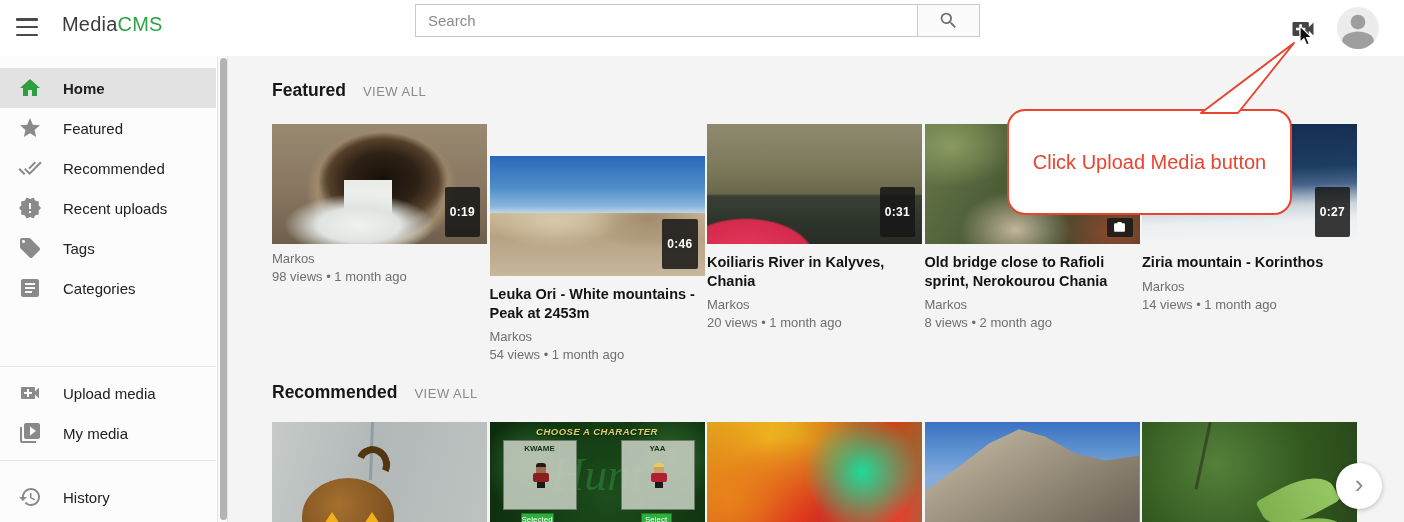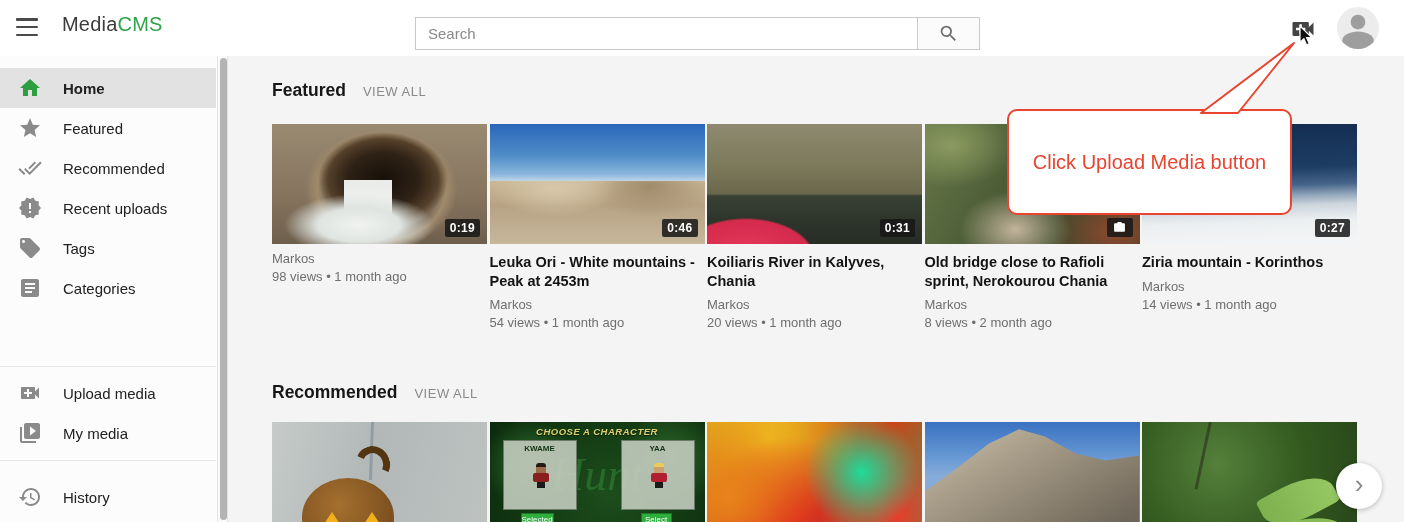--- a/index.html
+++ b/index.html
@@ -7,21 +7,21 @@
               font-family:"Liberation Sans", sans-serif; position:relative; }
 
   
   .topbar { position:absolute; left:0; top:0; width:1404px; height:56px; background:#fff; z-index:20; }
   .hamburger { position:absolute; left:16px; top:18px; width:22px; height:20px; cursor:pointer; }
   .hamburger span { display:block; height:2.6px; background:#4a4a4a; border-radius:1px; margin-bottom:5.2px; }
   .logo { position:absolute; left:62px; top:13px; font-size:20px; letter-spacing:.2px; cursor:pointer; }
   .logo .lg-media { color:#3c3c3c; }
   .logo .lg-cms { color:#2fa24a; }
 
-  .searchwrap { position:absolute; left:415px; top:17px; height:33px; display:flex;justify-content:space-between; }
+  .searchwrap { position:absolute; left:415px; top:4px; height:33px; display:flex;justify-content:space-between; }
   .searchinput { width:502px; height:33px; border:1px solid #c9c9c9; border-right:none; background:#fff;
                  font-size:15px; color:#333; padding:0 12px; outline:none; font-family:"Liberation Sans",sans-serif; }
   .searchinput::placeholder { color:#8a8a8a; }
   .searchbtn { width:63px; height:33px; border:1px solid #c9c9c9; background:#fbfbfb; display:flex;
                align-items:center; justify-content:center; cursor:pointer; }
 
   .upload-top { position:absolute; left:1289px; top:15px; width:28px; height:28px; cursor:pointer; }
   .avatar { position:absolute; left:1337px; top:7px; width:42px; height:42px; border-radius:50%;
             background:#ececec; overflow:hidden; cursor:pointer; }
 
@@ -42,42 +42,42 @@
   
   .main-bg { position:absolute; left:228px; top:56px; width:1176px; height:466px; background:#f4f4f4; }
   .section { position:absolute; left:272px; z-index:5; }
   .sec-h { display:flex; align-items:baseline; gap:17px; height:20px; }
   .sec-title { font-size:17.5px; font-weight:700; color:#161616; }
   .view-all { font-size:13px; color:#8a8a8a; letter-spacing:.5px; cursor:pointer; }
   .cards { display:flex; gap:2.5px; margin-top:24px; }
   .card { width:215px; display:flex; flex-direction:column; }
   .thumb { position:relative; width:215px; height:120px; overflow:hidden; background:#888; cursor:pointer; }
   .dur { position:absolute; right:7px; bottom:7px; background:rgba(22,22,22,.85); color:#fff;
-         font-size:12px; font-weight:700; padding:2px 5px; border-radius:2px; letter-spacing:.3px; }
+         font-size:12px; font-weight:700; padding:18px 5px; border-radius:2px; letter-spacing:.3px; }
   .photo-badge { position:absolute; right:7px; bottom:7px; background:rgba(22,22,22,.85); border-radius:2px;
                  width:26px; height:19px; display:flex; align-items:center; justify-content:center; }
   .vtitle { font-size:14.5px; font-weight:700; color:#141414; line-height:18.5px; margin-top:9px; cursor:pointer; }
   .vauthor { font-size:13px; color:#6f6f6f; margin-top:7px; cursor:pointer; }
   .vmeta { font-size:13px; color:#6f6f6f; margin-top:3px; }
 
   
   .t-f1 { background-color:#8c7a61; background-repeat:no-repeat;
     background-image:
       radial-gradient(closest-side, #f0f2f0 0%, #dfe4e1 55%, rgba(223,228,225,0) 100%),
       linear-gradient(180deg, #e9ece9, #f4f5f3),
       radial-gradient(closest-side, #17100a 0%, #2e2115 55%, #55402a 85%, rgba(85,64,42,0) 100%),
       radial-gradient(closest-side, rgba(0,0,0,0) 58%, #a08a6c 66%, rgba(160,138,108,0) 78%),
       linear-gradient(180deg, #9a8a72 0%, #887660 55%, #6e5f4c 100%);
     background-size:150px 62px, 48px 56px, 130px 95px, 195px 155px, 215px 120px;
     background-position:12px 70px, 72px 56px, 46px 8px, 12px -12px, 0 0; }
   .t-f2 { background:
       linear-gradient(180deg, #2a67ba 0%, #4f8cc8 26%, #8ab6dc 42%, #bcd4e5 47%, rgba(0,0,0,0) 48%),
       radial-gradient(ellipse 90px 40px at 30% 54%, #d8c8aa 0%, rgba(216,200,170,0) 70%),
       radial-gradient(ellipse 90px 45px at 74% 52%, #a08b6b 0%, rgba(160,139,107,0) 70%),
-      linear-gradient(180deg, #c9b795 48%, #b7a384 68%, #c7b79b 100%); }
+      linear-gradient(180deg, #c9b795 48%, #b7a384 68%, #c7b79b 100%); margin-top: 32px; }
   .t-f3 { background:
       radial-gradient(ellipse 120px 70px at 18% 112%, #ea3a5e 0%, #d42a4c 55%, rgba(212,42,76,0) 58%),
       linear-gradient(180deg, #8f8a6f 0%, #7d7a5c 35%, #6a684c 58%, rgba(0,0,0,0) 60%),
       linear-gradient(180deg, #3a4034 60%, #2e352b 80%, #272d25 100%); }
   .t-f4 { background:
       radial-gradient(ellipse 80px 55px at 42% 88%, #c2b49c 0%, rgba(194,180,156,0) 70%),
       radial-gradient(ellipse 90px 70px at 88% 90%, #8a4a2e 0%, rgba(138,74,46,0) 72%),
       radial-gradient(ellipse 90px 60px at 12% 18%, #8a9a60 0%, rgba(138,154,96,0) 70%),
       linear-gradient(120deg, #6a7a4a 0%, #4c5c36 40%, #3c4a2c 70%, #4a3c28 100%); }
   .t-f5 { background:linear-gradient(178deg, #132c50 0%, #1d3d63 38%, #46648a 52%, #8fa3b8 60%, #cdd6dd 68%, #eceff1 80%, #f4f5f6 100%); }
@@ -135,21 +135,21 @@
   .branch { position:absolute; left:60px; top:-4px; width:3px; height:72px; background:rgba(40,30,25,.5); transform:rotate(12deg); }
 
   
   .next-btn { position:absolute; left:1336px; top:463px; width:46px; height:46px; border-radius:50%; background:#fff;
               box-shadow:0 1px 5px rgba(0,0,0,.25); display:flex; align-items:center; justify-content:center;
               z-index:30; cursor:pointer; }
   .next-btn span { font-size:26px; color:#8a8a8a; margin-top:-4px; }
 
   
   .tooltip-box { position:absolute; left:1007px; top:109px; width:285px; height:106px; background:#fff;
-                 border:2px solid #e8442f; border-radius:10px; z-index:50; display:flex; align-items:center;
+                 border:2px solid #e8442f; border-radius:18px; z-index:50; display:flex; align-items:center;
                  justify-content:center; }
   .tooltip-box span { color:#e8442f; font-size:20px; }
   .tooltip-pointer { position:absolute; left:1190px; top:33px; z-index:51; pointer-events:none; }
   .cursor-svg { position:absolute; left:1299px; top:25px; z-index:60; pointer-events:none; }
 </style>
 </head>
 <body>
 
 <div class="topbar">
   <div class="hamburger">

